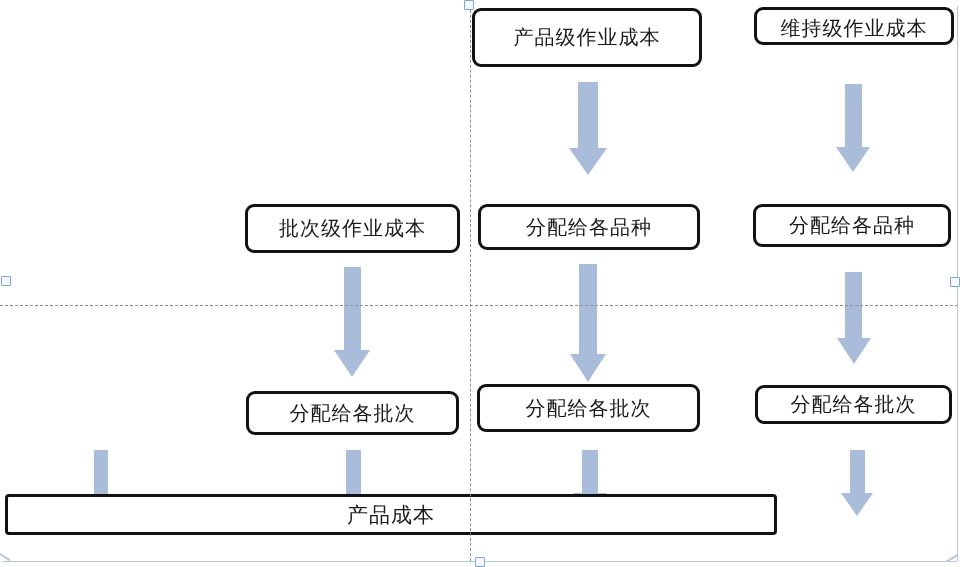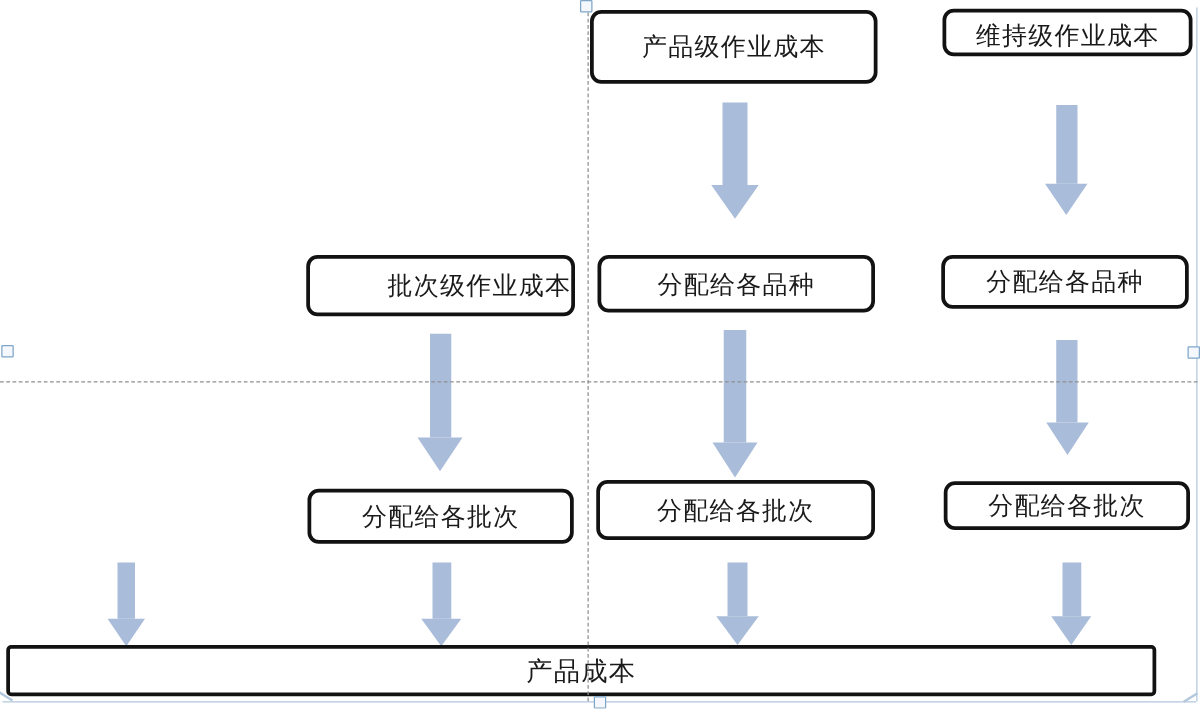--- a/index.html
+++ b/index.html
@@ -114,35 +114,35 @@
     <div class="shaft" style="width:15px;"></div>
     <div class="head" style="border-left-width:16px;border-right-width:16px;border-top-width:23px;"></div>
   </div>
 
   <div class="box" style="left:472px;top:8px;width:230px;height:59px;">
     <span class="label">产品级作业成本</span>
   </div>
   <div class="box" style="left:754px;top:7px;width:200px;height:38px;align-items:flex-end;">
     <span class="label">维持级作业成本</span>
   </div>
-  <div class="box" style="left:245px;top:204px;width:215px;height:49px;justify-content:flex-end;">
+  <div class="box" style="left:245px;top:204px;width:215px;height:49px;">
     <span class="label">批次级作业成本</span>
   </div>
   <div class="box" style="left:478px;top:204px;width:222px;height:46px;">
     <span class="label">分配给各品种</span>
   </div>
   <div class="box" style="left:753px;top:204px;width:198px;height:43px;">
     <span class="label">分配给各品种</span>
   </div>
   <div class="box" style="left:246px;top:391px;width:213px;height:44px;">
     <span class="label">分配给各批次</span>
   </div>
   <div class="box" style="left:477px;top:384px;width:223px;height:48px;">
     <span class="label">分配给各批次</span>
   </div>
   <div class="box" style="left:755px;top:385px;width:197px;height:39px;">
     <span class="label">分配给各批次</span>
   </div>
-  <div class="box wide" style="left:5px;top:516px;width:920px;height:41px;">
+  <div class="box wide" style="left:5px;top:494px;width:772px;height:41px;">
     <span class="label">产品成本</span>
   </div>
 
 </div>
 
 </body></html>

